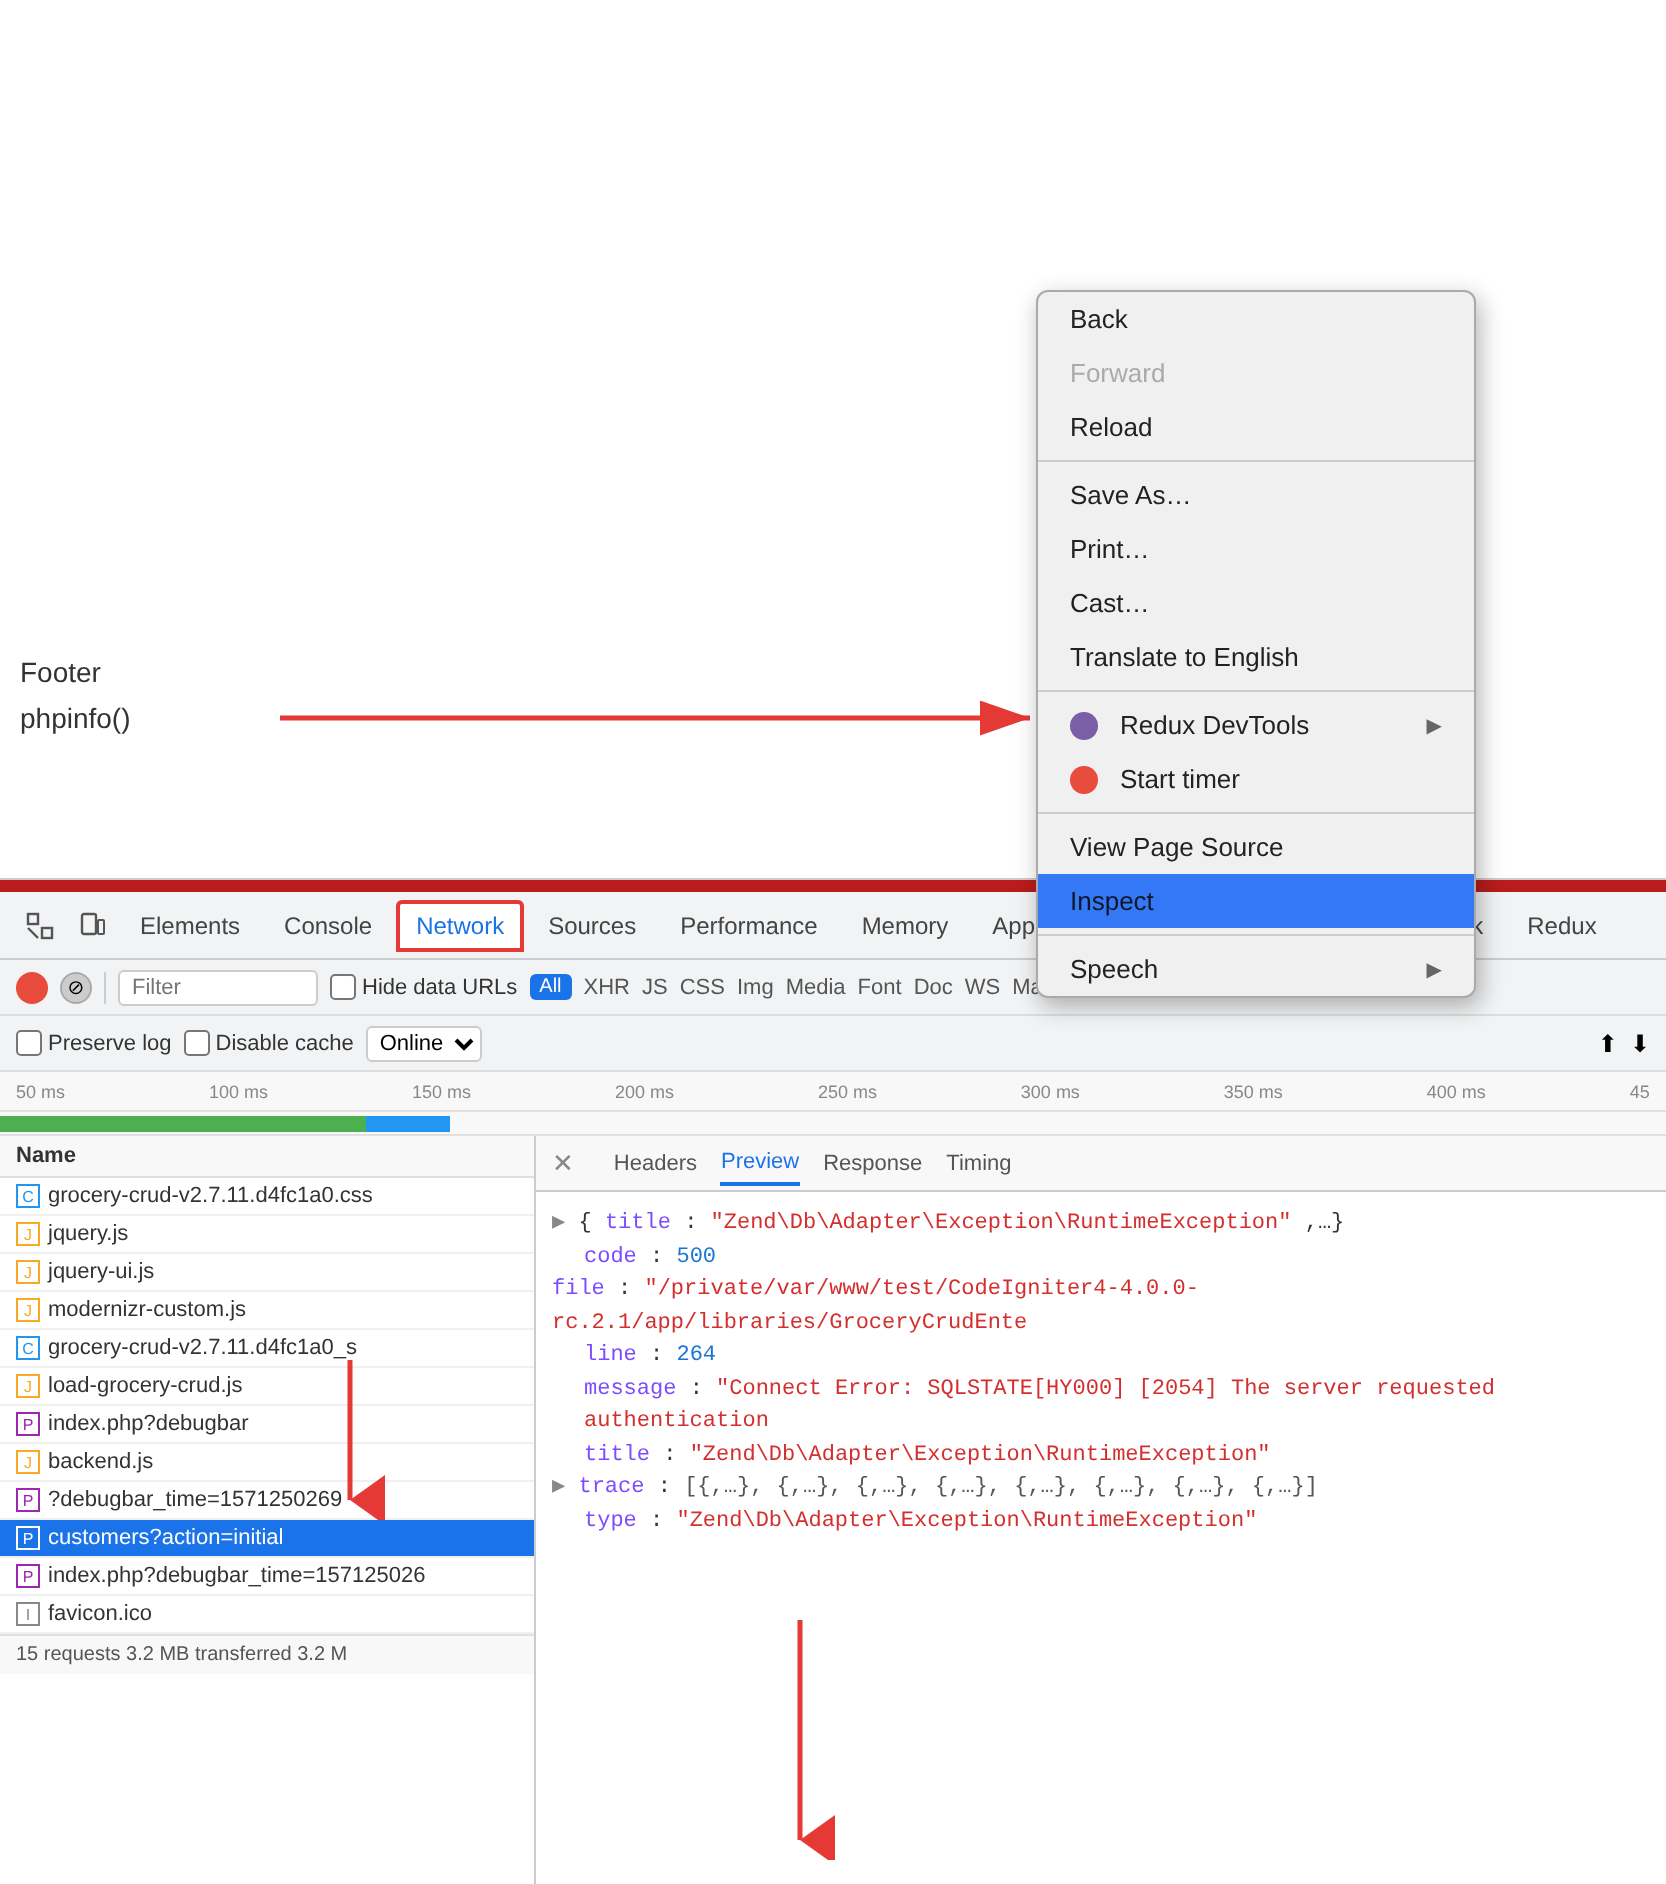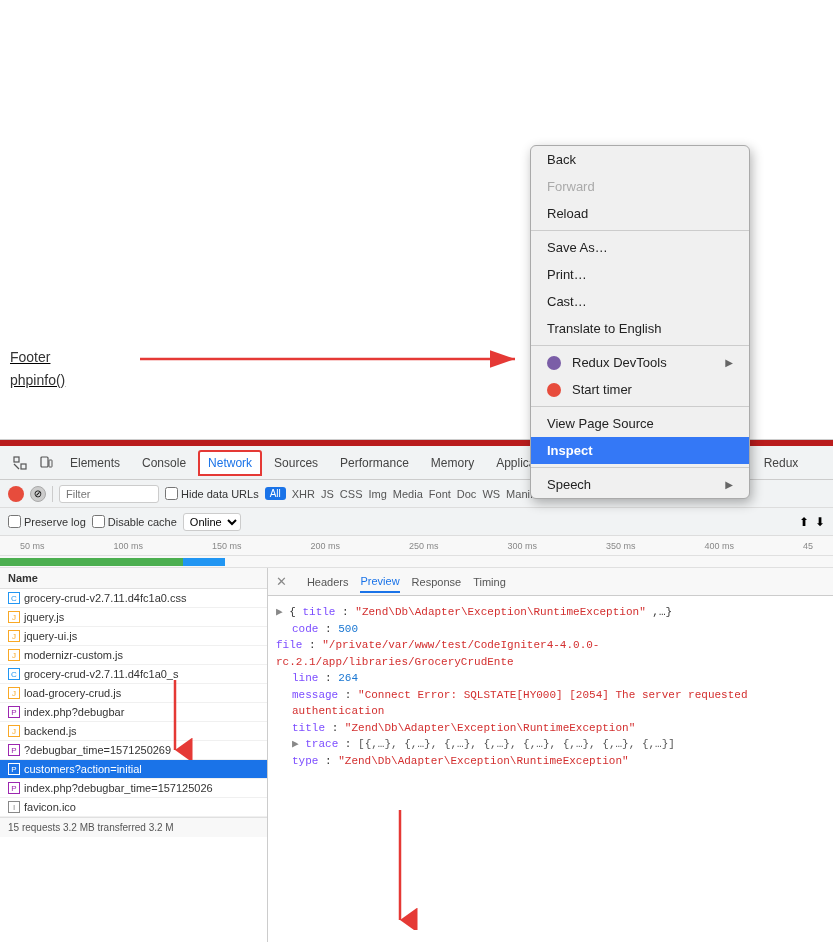--- a/index.html
+++ b/index.html
@@ -15,36 +15,35 @@
     
     .page-area {
       background: #fff;
       height: 440px;
       position: relative;
       border-bottom: 1px solid #ccc;
     }
 
     .page-footer {
       position: absolute;
-      bottom: 48px;
+      bottom: 69px;
       left: 10px;
-      text-decoration: underline;
     }
 
     .page-footer-text {
       font-size: 14px;
       color: #333;
       line-height: 1.6;
     }
 
     
     .context-menu {
       position: absolute;
       top: 145px;
-      left: 530px;
+      left: 518px;
       width: 220px;
       background: #f0f0f0;
       border: 1px solid #aaa;
       border-radius: 6px;
       box-shadow: 2px 4px 12px rgba(0,0,0,0.3);
       overflow: hidden;
       z-index: 100;
     }
 
     .context-menu-item {
@@ -53,22 +52,21 @@
       color: #222;
       cursor: pointer;
       display: flex;
       align-items: center;
       justify-content: space-between;
       white-space: nowrap;
     }
 
     .context-menu-item:hover, .context-menu-item.active {
       background: #3478f6;
-      color: #ffffff;
-      font-weight: bold;
+      color: #0f172a;
     }
 
     .context-menu-item.disabled {
       color: #aaa;
     }
 
     .context-menu-separator {
       height: 1px;
       background: #ccc;
       margin: 3px 0;
@@ -197,21 +195,21 @@
       background: #fff;
     }
 
     
     .timeline-row {
       height: 20px;
       background: #f8f8f8;
       border-bottom: 1px solid #e0e0e0;
       display: flex;
       align-items: center;
-      padding: 0 20px;
+      padding: 0 8px;
       position: relative;
       overflow: hidden;
     }
 
     .timeline-labels {
       display: flex;
       width: 100%;
       justify-content: space-between;
       font-size: 9px;
       color: #888;
@@ -623,21 +621,21 @@
         <div style="margin-left:16px;">
           <span class="json-key">message</span>
           <span>: </span>
           <span class="json-string">"Connect Error: SQLSTATE[HY000] [2054] The server requested authentication</span>
         </div>
         <div style="margin-left:16px;">
           <span class="json-key">title</span>
           <span>: </span>
           <span class="json-string">"Zend\Db\Adapter\Exception\RuntimeException"</span>
         </div>
-        <div style="margin-left:16px;">
+        <div style="">
           <span class="json-collapse">▶</span>
           <span class="json-key"> trace</span>
           <span>: </span>
           <span style="color:#555;">[{,…}, {,…}, {,…}, {,…}, {,…}, {,…}, {,…}, {,…}]</span>
         </div>
         <div style="margin-left:16px;">
           <span class="json-key">type</span>
           <span>: </span>
           <span class="json-string">"Zend\Db\Adapter\Exception\RuntimeException"</span>
         </div>

